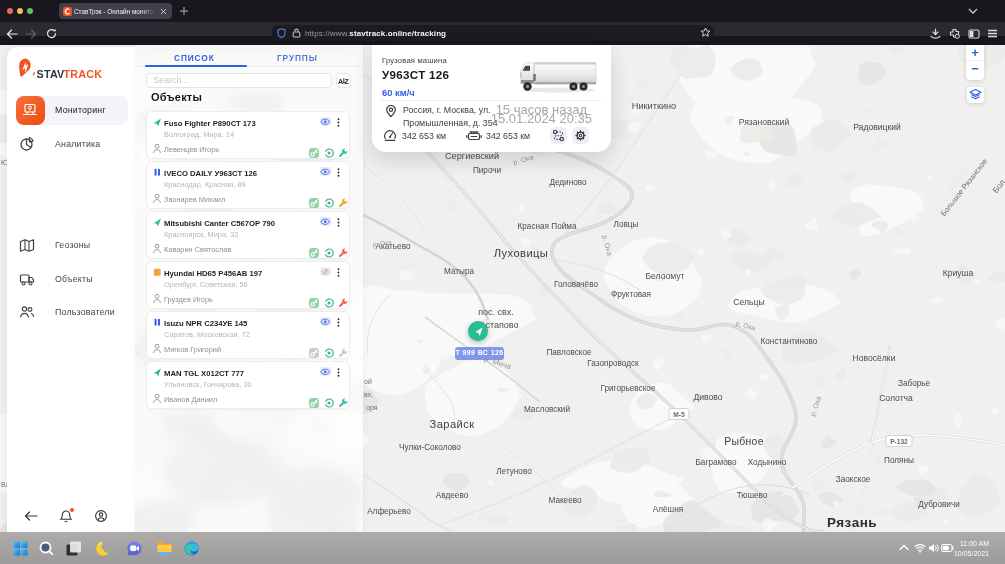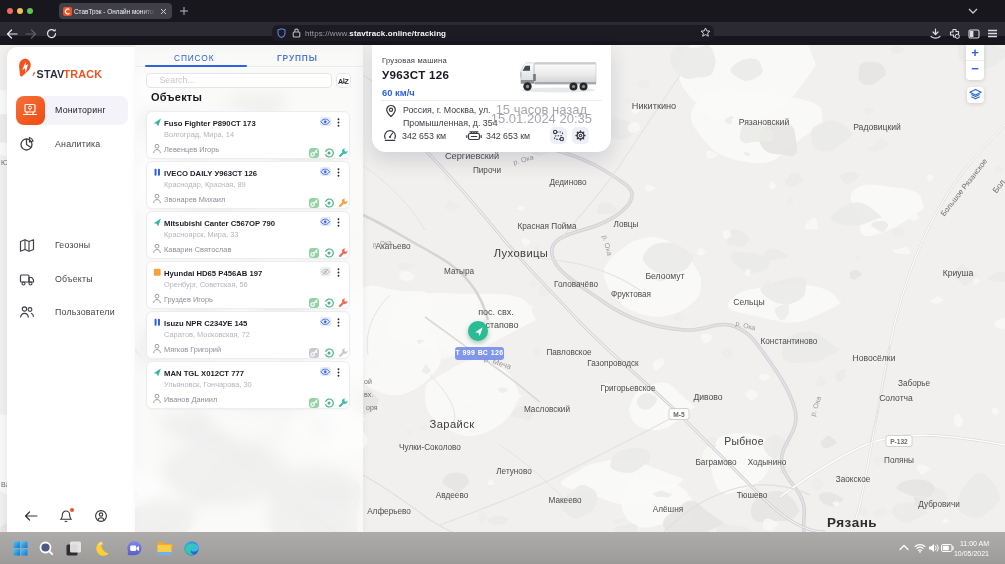--- a/index.html
+++ b/index.html
@@ -23,23 +23,23 @@
 #sidebar{position:absolute;left:7px;top:2px;width:128px;height:485px;background:#fff;border-radius:10px 0 0 0;box-shadow:0 2px 10px rgba(40,40,70,.10)}
 .nav{position:absolute;left:9px;width:112px;height:28px}
 .nav .lbl{position:absolute;left:39px;top:50%;transform:translateY(-50%);font-size:8.8px;color:#45434d;font-weight:400;letter-spacing:.2px}
 .nav svg{position:absolute;left:3px;top:50%;transform:translateY(-50%)}
 #navactive{position:absolute;left:9px;top:49px;width:112px;height:28.5px;background:#f4f3f9;border-radius:8px}
 #navsq{position:absolute;left:0px;top:0px;width:28.5px;height:28.5px;border-radius:8px;background:linear-gradient(140deg,#f8703c,#ee4a10)}
 #navactive .lbl{position:absolute;left:39px;top:50%;transform:translateY(-50%);font-size:8.8px;color:#1b1a22;font-weight:400;letter-spacing:.2px}
 
 #listpanel{position:absolute;left:135px;top:0;width:228px;height:487px;background:rgba(255,255,255,.66);backdrop-filter:blur(7px);box-shadow:1px 0 6px rgba(60,60,90,.06)}
 #tabs{position:absolute;left:0;top:0;width:228px;height:22px;border-bottom:1px solid #ebebf1}
-.tabt{position:absolute;top:7.5px;font-size:8.3px;font-weight:400;letter-spacing:.9px}
+.tabt{position:absolute;top:7.5px;font-size:8.3px;font-weight:700;letter-spacing:.9px}
 #tabline{position:absolute;left:10px;top:20px;width:102px;height:2px;background:#2f62e0;border-radius:1px}
-#search{position:absolute;left:10.5px;top:28px;width:186px;height:14.5px;border:1px solid #e4e4ea;border-radius:4px;background:#fff;color:#c7c6cf;font-size:8.8px;line-height:13px;padding-left:13px}
+#search{position:absolute;left:10.5px;top:28px;width:186px;height:14.5px;border:1px solid #e4e4ea;border-radius:4px;background:#fff;color:#c7c6cf;font-size:8.8px;line-height:13px;padding-left:7px}
 #sortbtn{position:absolute;left:201px;top:28px;width:14.5px;height:14.5px;border:1px solid #e4e4ea;border-radius:4px;background:#fff}
 #objh{position:absolute;left:16px;top:46px;font-size:11px;font-weight:700;color:#17161d;letter-spacing:.2px}
 .card{position:absolute;left:10.5px;width:204px;height:48px;background:#fff;border:1px solid #ececf1;border-radius:6px;box-shadow:0 1px 2px rgba(0,0,0,.03)}
 .vname{position:absolute;left:17.5px;top:6.5px;font-size:7.7px;font-weight:700;color:#1d1c24;letter-spacing:0}
 .vaddr{position:absolute;left:17.5px;top:18px;font-size:7.4px;color:#b5b4bd}
 .vdrv{position:absolute;left:17.5px;top:33px;font-size:7.4px;color:#8f8e97}
 .vic{position:absolute;left:6.5px;top:6px;width:8.5px;height:8.5px}
 .pic{position:absolute;left:5px;top:31px}
 .eyebox{position:absolute;left:173px;top:4.5px;width:11.5px;height:9.5px;background:#e4e9f9;border-radius:3px;text-align:center}
 .dots{position:absolute;left:190px;top:5px;width:3px;height:11px}

